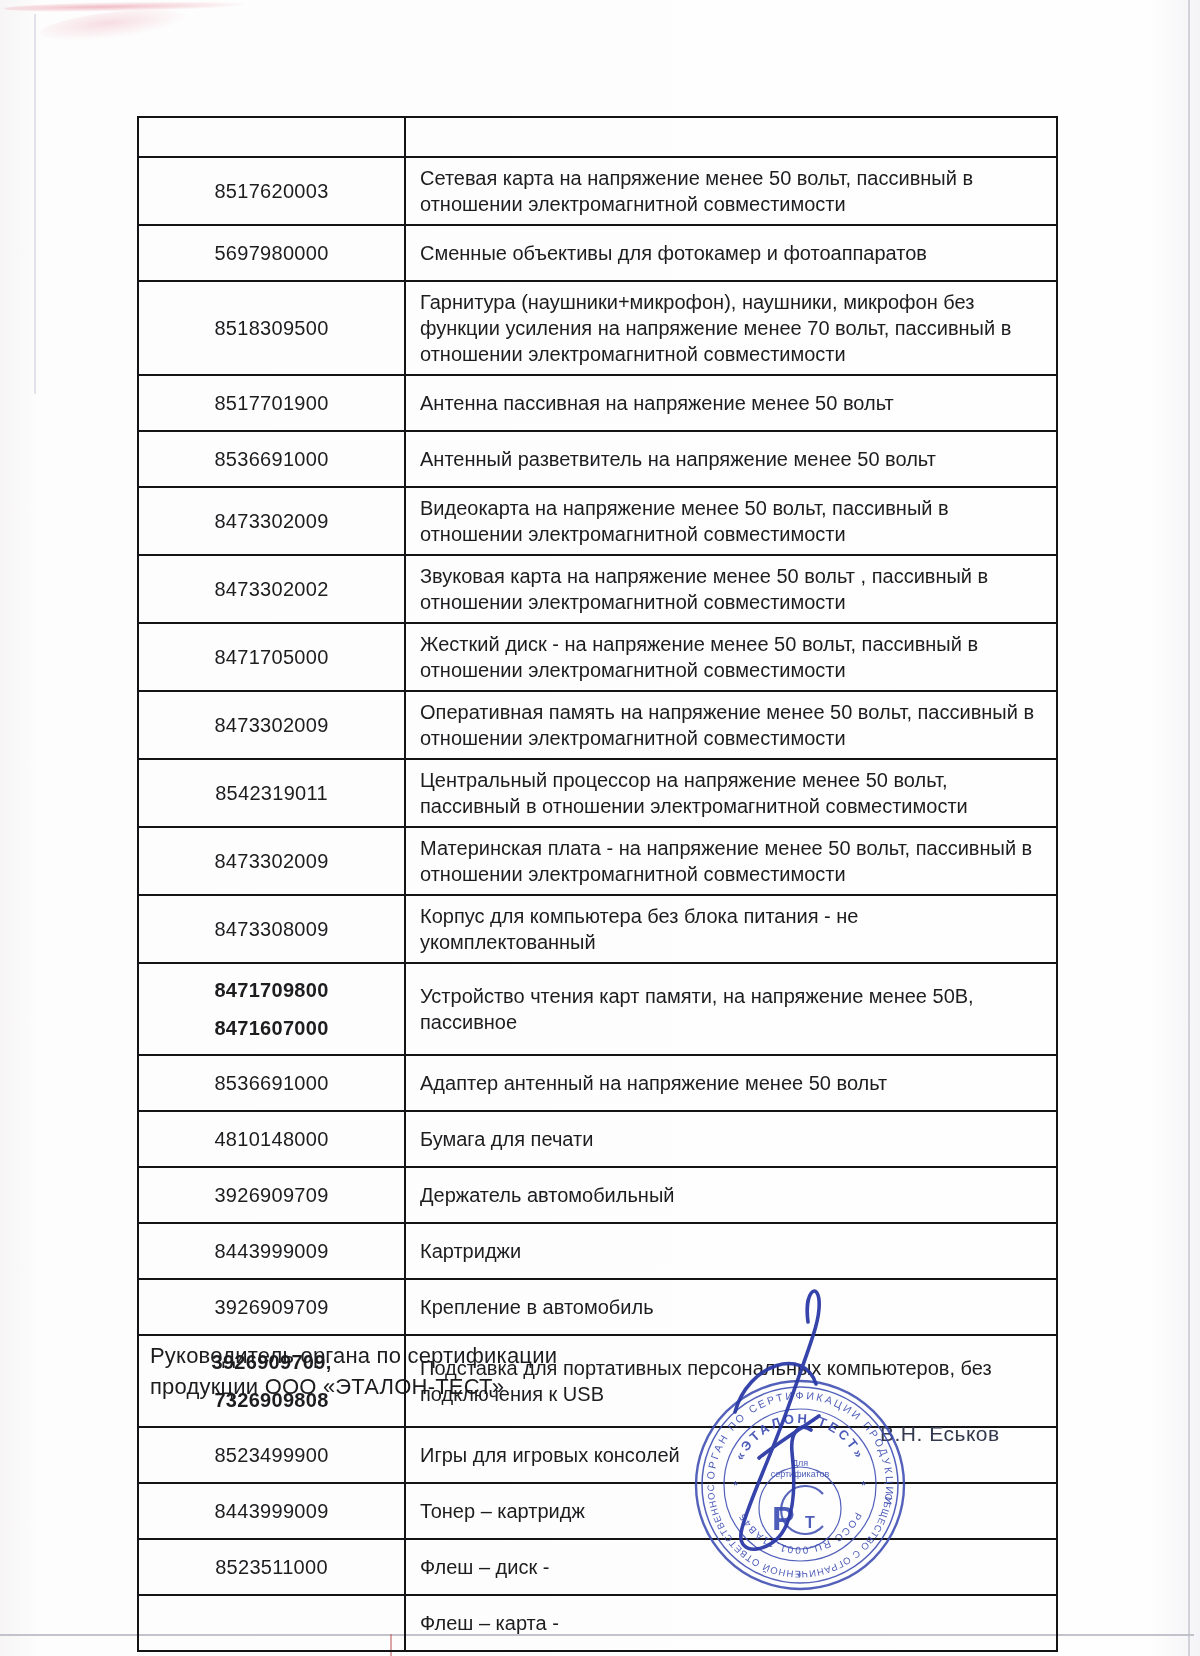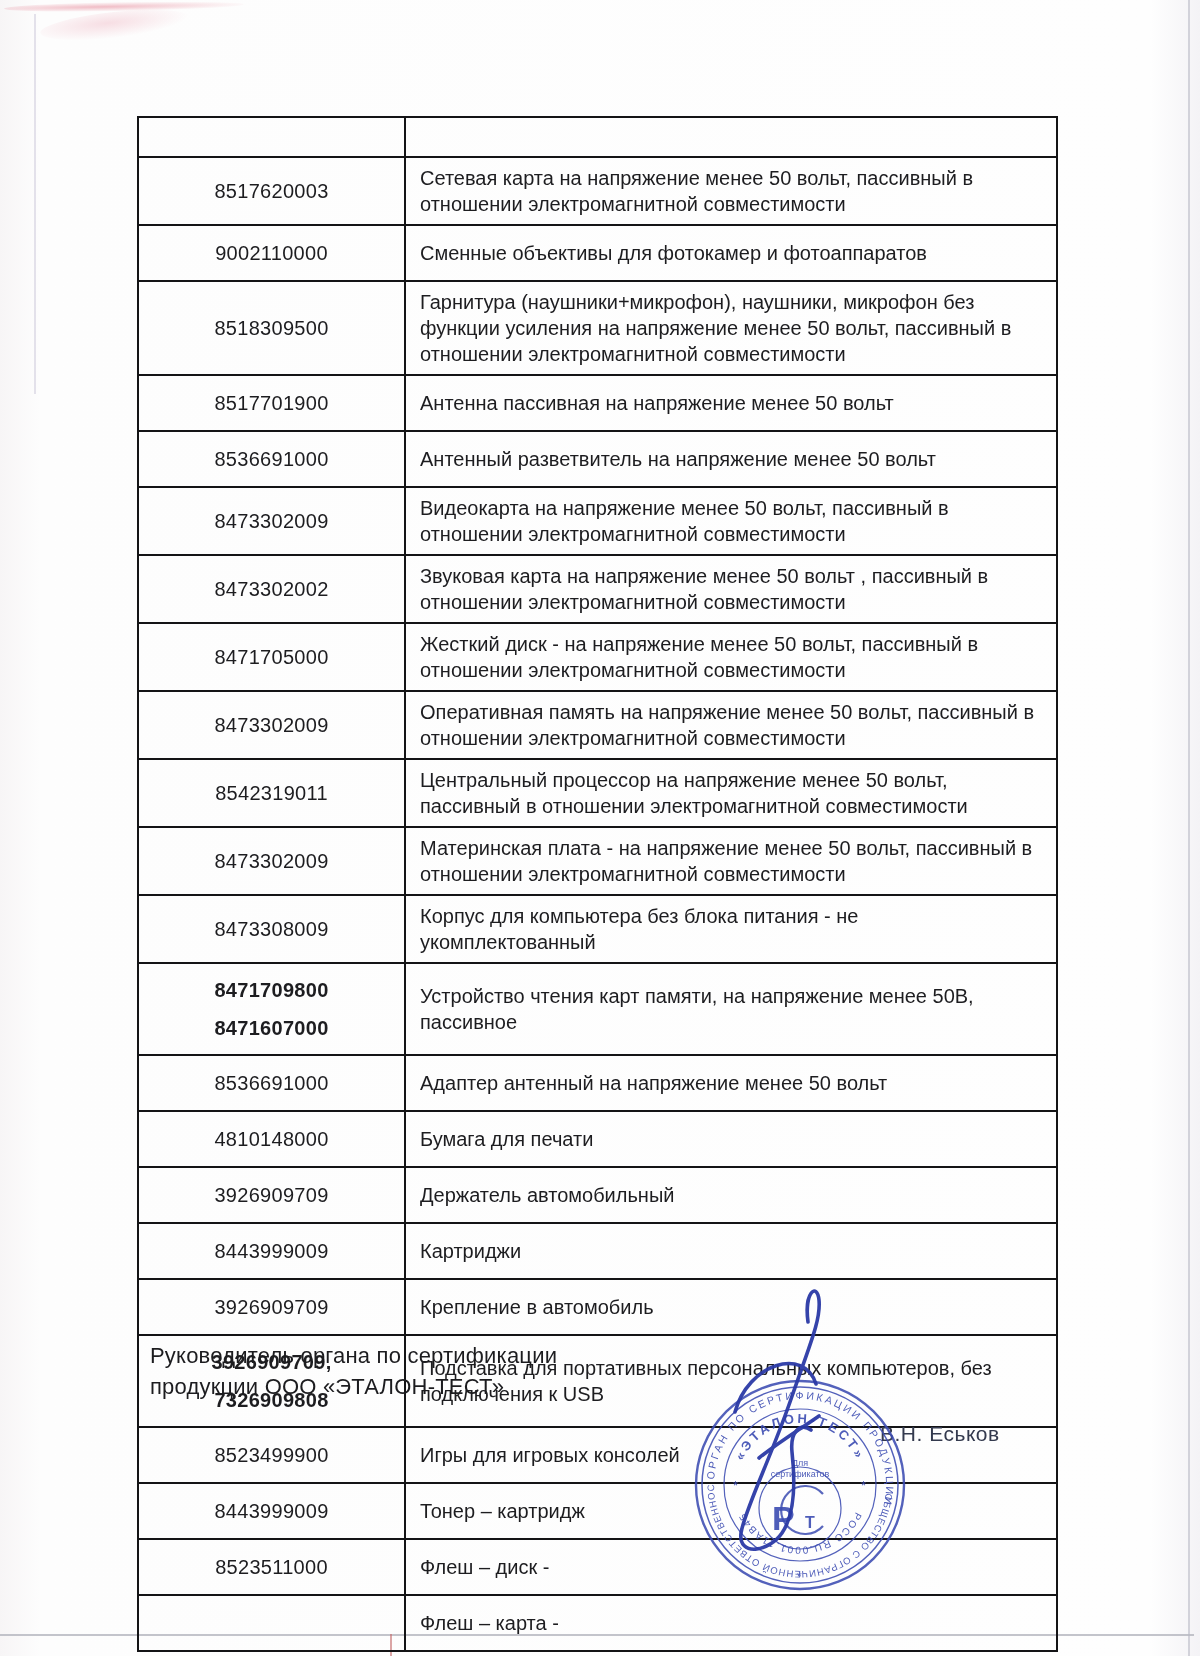--- a/index.html
+++ b/index.html
@@ -107,29 +107,29 @@
         <td></td>
       </tr>
     <tr>
           <td class="code-cell">
             <div>8517620003</div>
           </td>
           <td class="desc-cell">Сетевая карта на напряжение менее 50 вольт, пассивный в отношении электромагнитной совместимости</td>
         </tr>
         <tr class="single-line">
           <td class="code-cell">
-            <div>9002110000</div>
+            <div>5697980000</div>
           </td>
           <td class="desc-cell">Сменные объективы для фотокамер и фотоаппаратов</td>
         </tr>
         <tr>
           <td class="code-cell">
             <div>8518309500</div>
           </td>
-          <td class="desc-cell">Гарнитура (наушники+микрофон), наушники, микрофон без функции усиления на напряжение менее 50 вольт, пассивный в отношении электромагнитной совместимости</td>
+          <td class="desc-cell">Гарнитура (наушники+микрофон), наушники, микрофон без функции усиления на напряжение менее 70 вольт, пассивный в отношении электромагнитной совместимости</td>
         </tr>
         <tr class="single-line">
           <td class="code-cell">
             <div>8517701900</div>
           </td>
           <td class="desc-cell">Антенна пассивная на напряжение менее 50 вольт</td>
         </tr>
         <tr class="single-line">
           <td class="code-cell">
             <div>8536691000</div>

